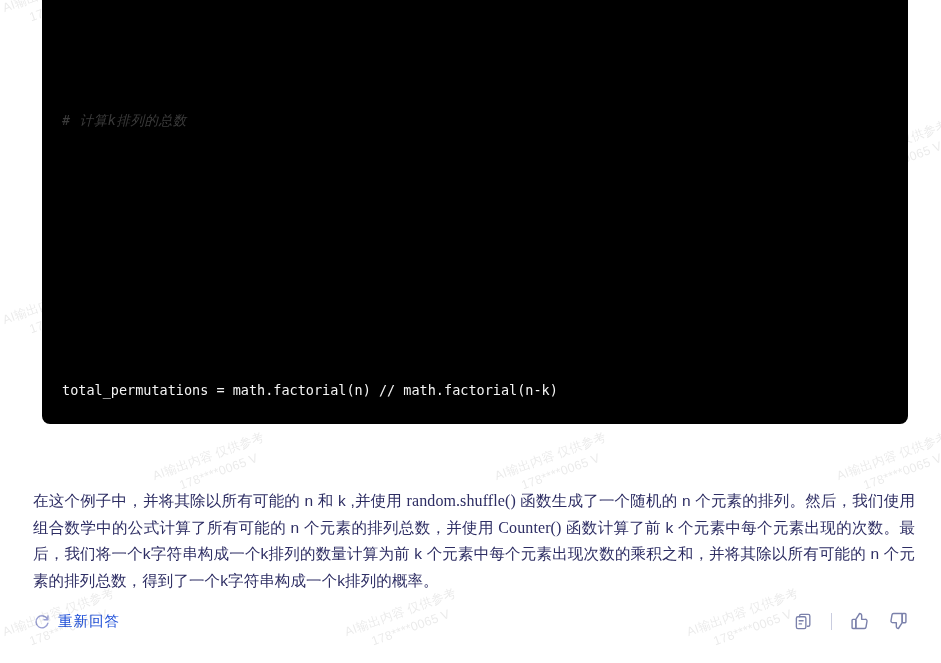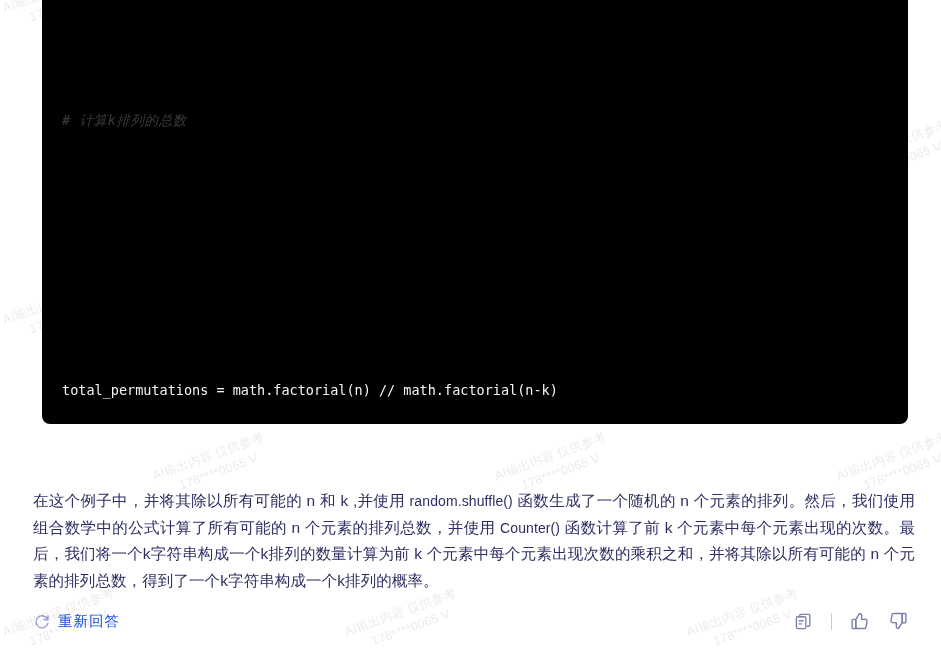--- a/index.html
+++ b/index.html
@@ -73,22 +73,22 @@
     width: 882px;
     color: #2d2d63;
     font-size: 15.5px;
     line-height: 26.5px;
     text-align: justify;
     letter-spacing: .1px;
     z-index: 20;
     font-family: "Liberation Sans", "DejaVu Sans", sans-serif;
   }
   .answer-paragraph .mono {
-    font-family: Liberation Sans, sans-serif;
-    font-size: 14px;
+    font-family: Liberation Serif, serif;
+    font-size: 16px;
   }
 
   
   .toolbar {
     position: absolute;
     left: 33px;
     top: 604px;
     width: 877px;
     height: 34px;
     display: flex;

